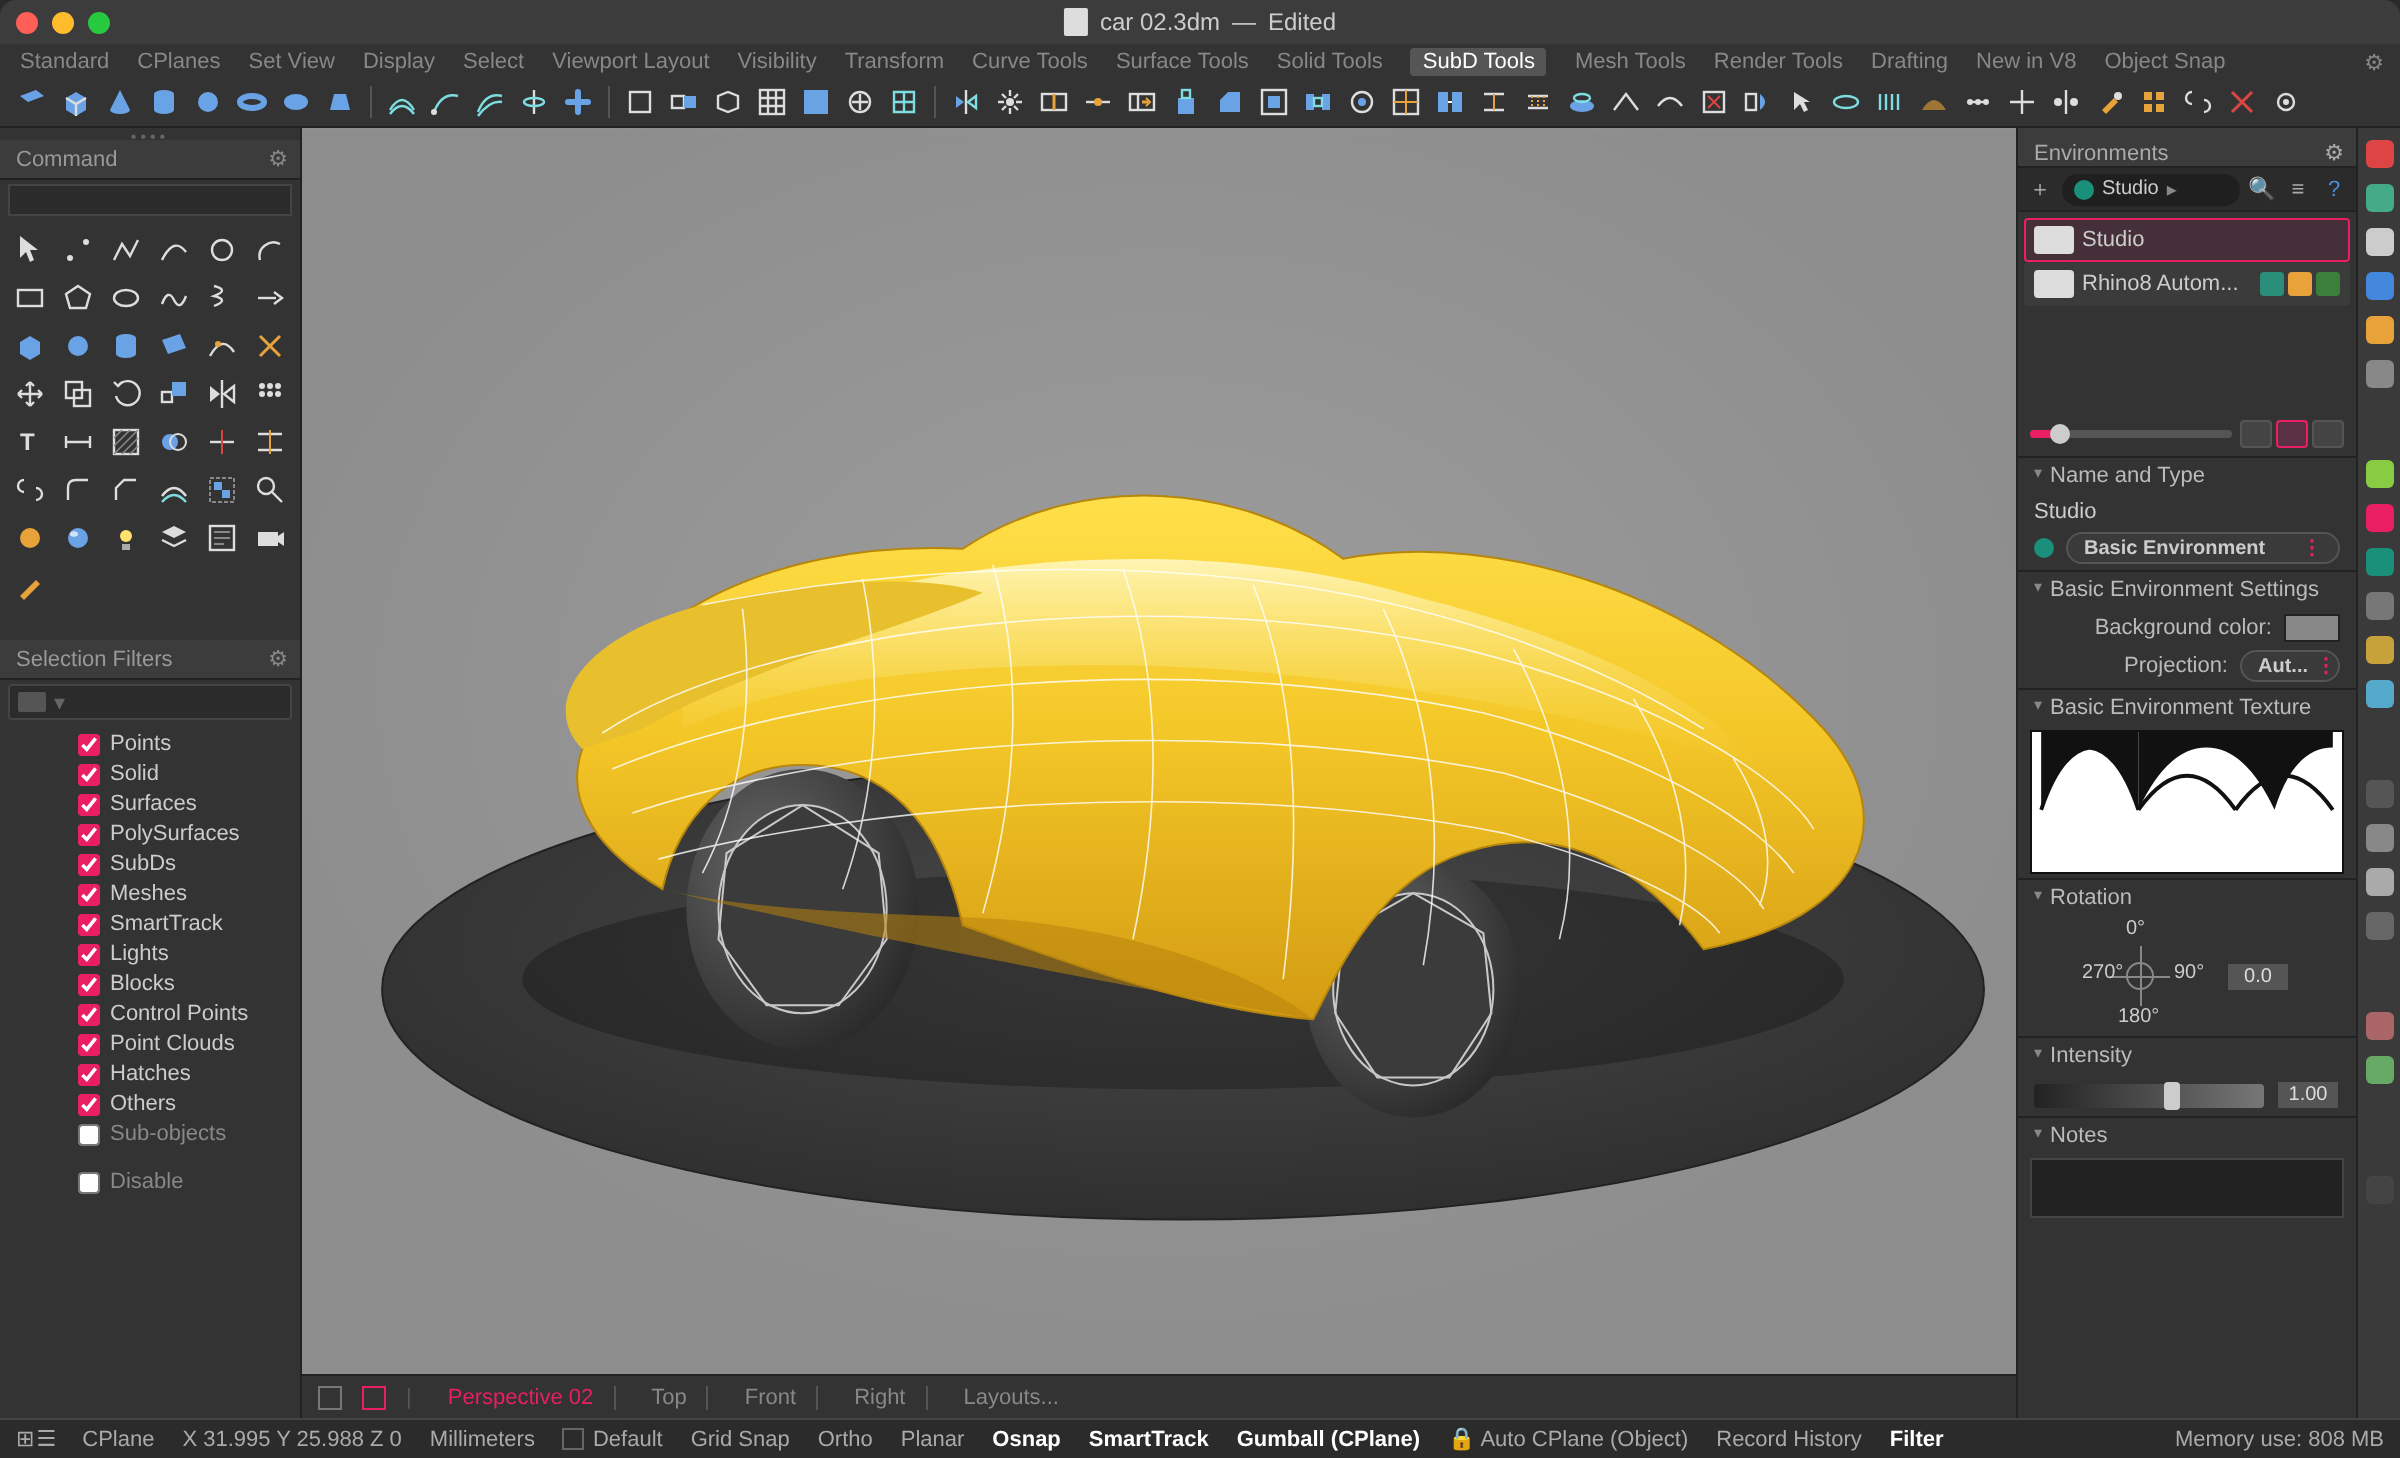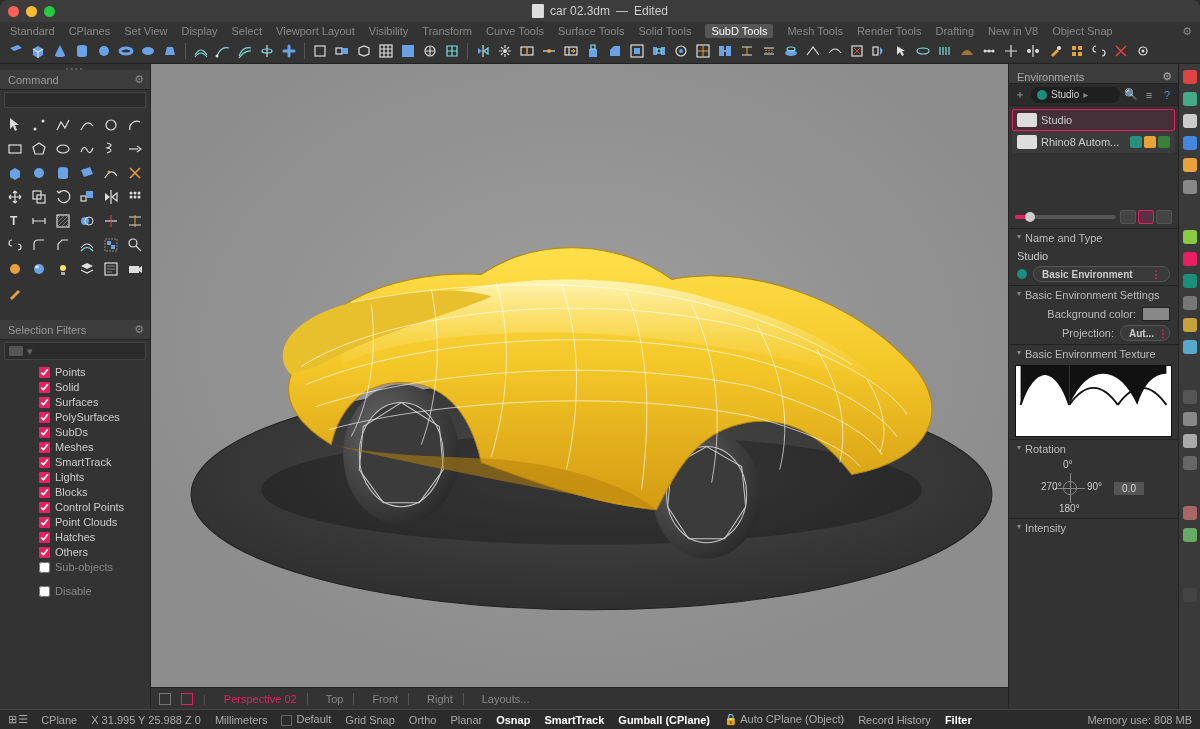--- a/index.html
+++ b/index.html
@@ -1027,22 +1027,36 @@
           <span class="rot-lab" style="left:24px; top:20px">270°</span>
           <div class="numbox" style="position:absolute;left:96px;top:20px">0.0</div>
         </div>
       </div>
     </div>
 
     <div class="section">
       <div class="section-h">
           <span>Intensity</span>
         </div>
-    </div>
-
+      <div class="section-body">
+        <div class="row">
+          <div class="gradtrack">
+              <div class="gradknob"></div>
+            </div>
+          <div class="numbox">1.00</div>
+        </div>
+      </div>
+    </div>
+
+    <div class="section">
+      <div class="section-h">
+          <span>Notes</span>
+        </div>
+      <div class="notesbox"></div>
+    </div>
   </div>
 
   <div class="iconstrip">
     <div class="dot" style="background:#d44"></div>
     <div class="dot" style="background:#4a8"></div>
     <div class="dot" style="background:#ccc"></div>
     <div class="dot" style="background:#48d"></div>
     <div class="dot" style="background:#e8a23a"></div>
     <div class="dot" style="background:#888"></div>
     <div style="height:20px"></div>

